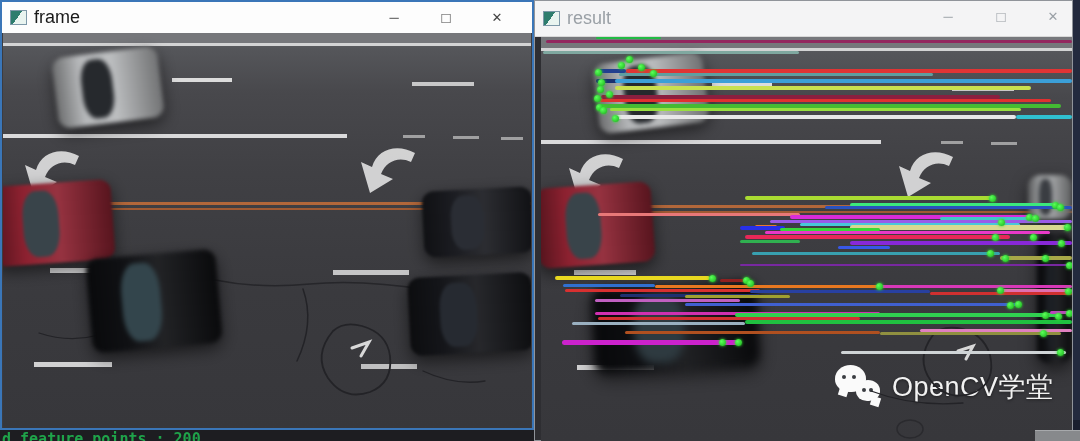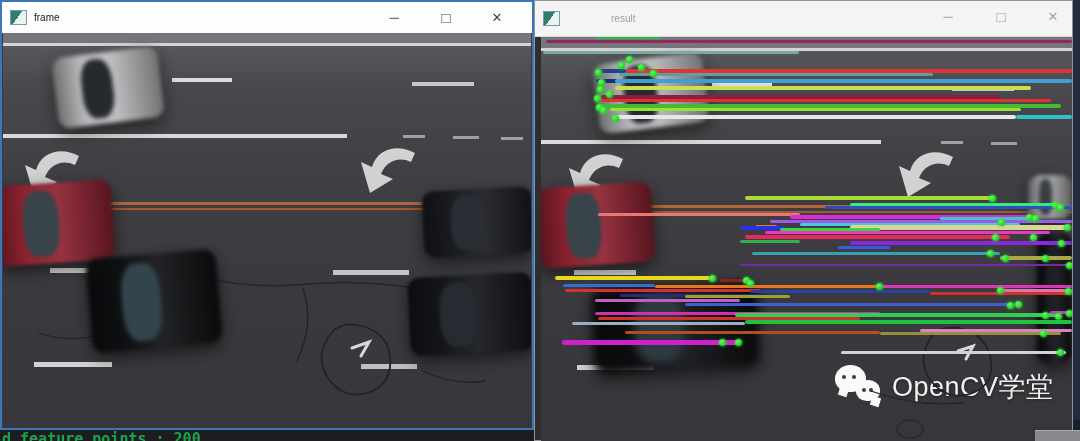--- a/index.html
+++ b/index.html
@@ -3,24 +3,24 @@
 <meta charset="utf-8">
 <style>
   html,body{margin:0;padding:0;}
   body{width:1080px;height:441px;overflow:hidden;background:#1a1f2e;position:relative;
        font-family:"Liberation Sans",sans-serif;}
   .window{position:absolute;box-sizing:border-box;}
   #win-frame{left:0;top:0;width:534px;height:430px;border:2px solid #3a76b8;background:#3c3c40;}
   #win-result{left:534px;top:0;width:539px;height:441px;border:1px solid #90949a;background:#2e2e32;}
   .titlebar{position:absolute;left:0;top:0;right:0;height:31px;display:flex;align-items:center;}
   #win-frame .titlebar{background:#fdfdfd;}
-  #win-result .titlebar{background:#f4f4f5;height:35px;border-bottom:1px solid #d8d8d8;gap:44px;}
+  #win-result .titlebar{background:#f4f4f5;height:35px;border-bottom:1px solid #d8d8d8;}
   .winicon{width:15px;height:13px;margin-left:8px;border:1px solid #7d98a8;
            background:linear-gradient(125deg,#2e7d6e 0 46%,#e9f4f0 46% 100%);flex:0 0 auto;}
-  .title{font-size:10px;margin-left:7px;}
+  .title{font-size:18px;margin-left:7px;}
   #win-frame .title{color:#1a1a1a;}
   #win-result .title{color:#9aa0a6;}
   .ctl{position:absolute;top:0;width:28px;height:30px;display:flex;align-items:center;
        justify-content:center;font-size:13px;cursor:default;}
   #win-frame .ctl{color:#444;}
   #win-result .ctl{color:#9aa0a6;}
   .ctl.max{font-size:15px;}
   .canvas{position:absolute;overflow:hidden;
      background:linear-gradient(180deg,#68696d 0px,#55565a 16px,#48484c 60px,#404044 140px,#3a3a3e 260px,#37373b 100%);}
   #canvas-frame{left:1px;top:31px;width:528px;height:395px;}

